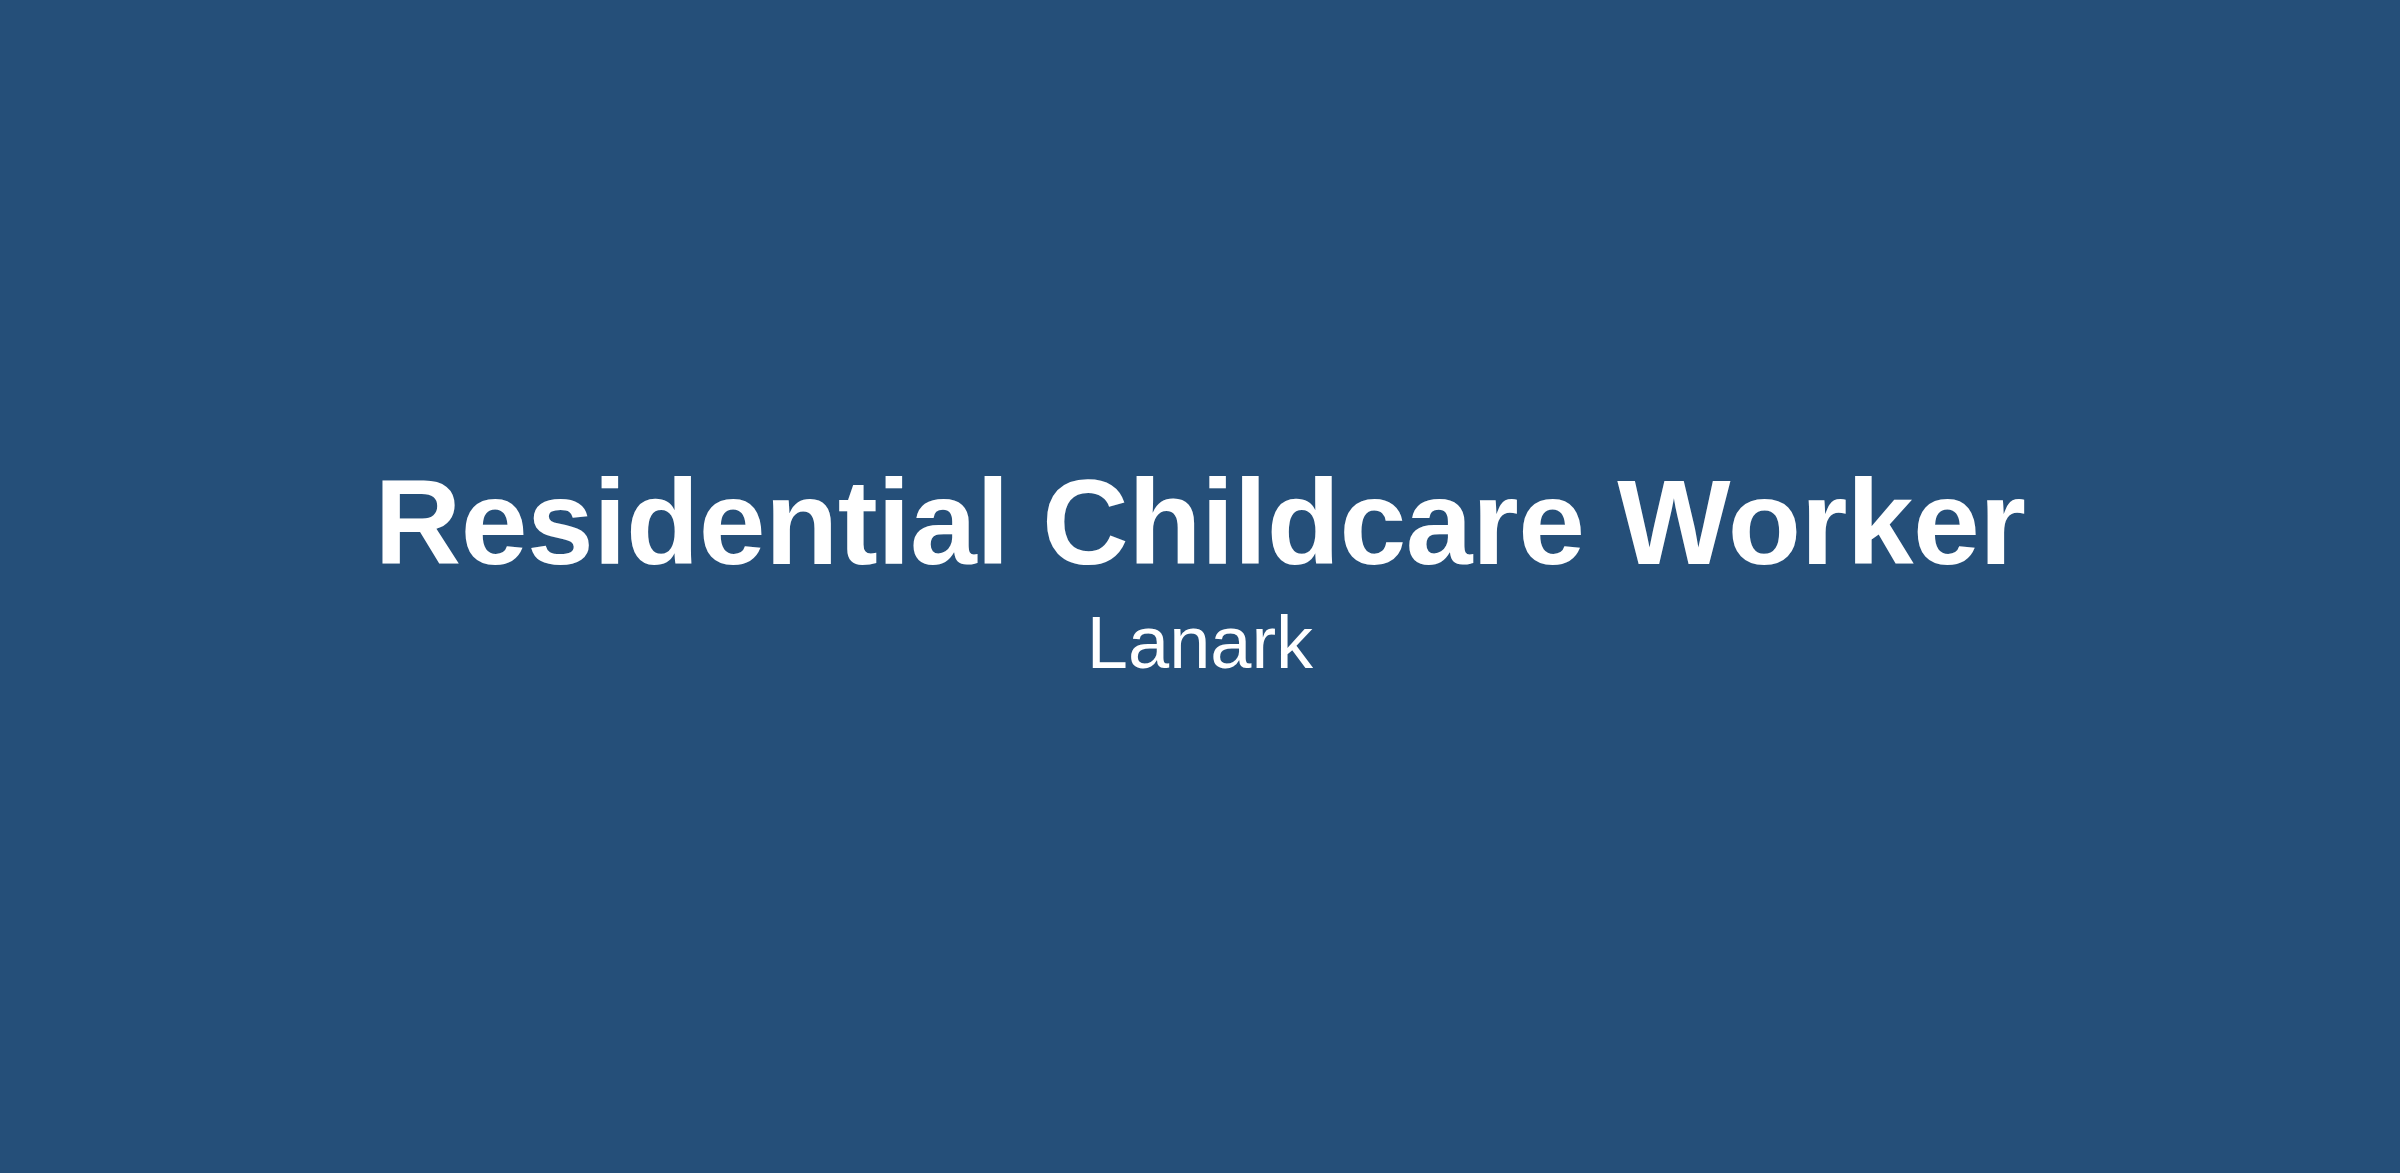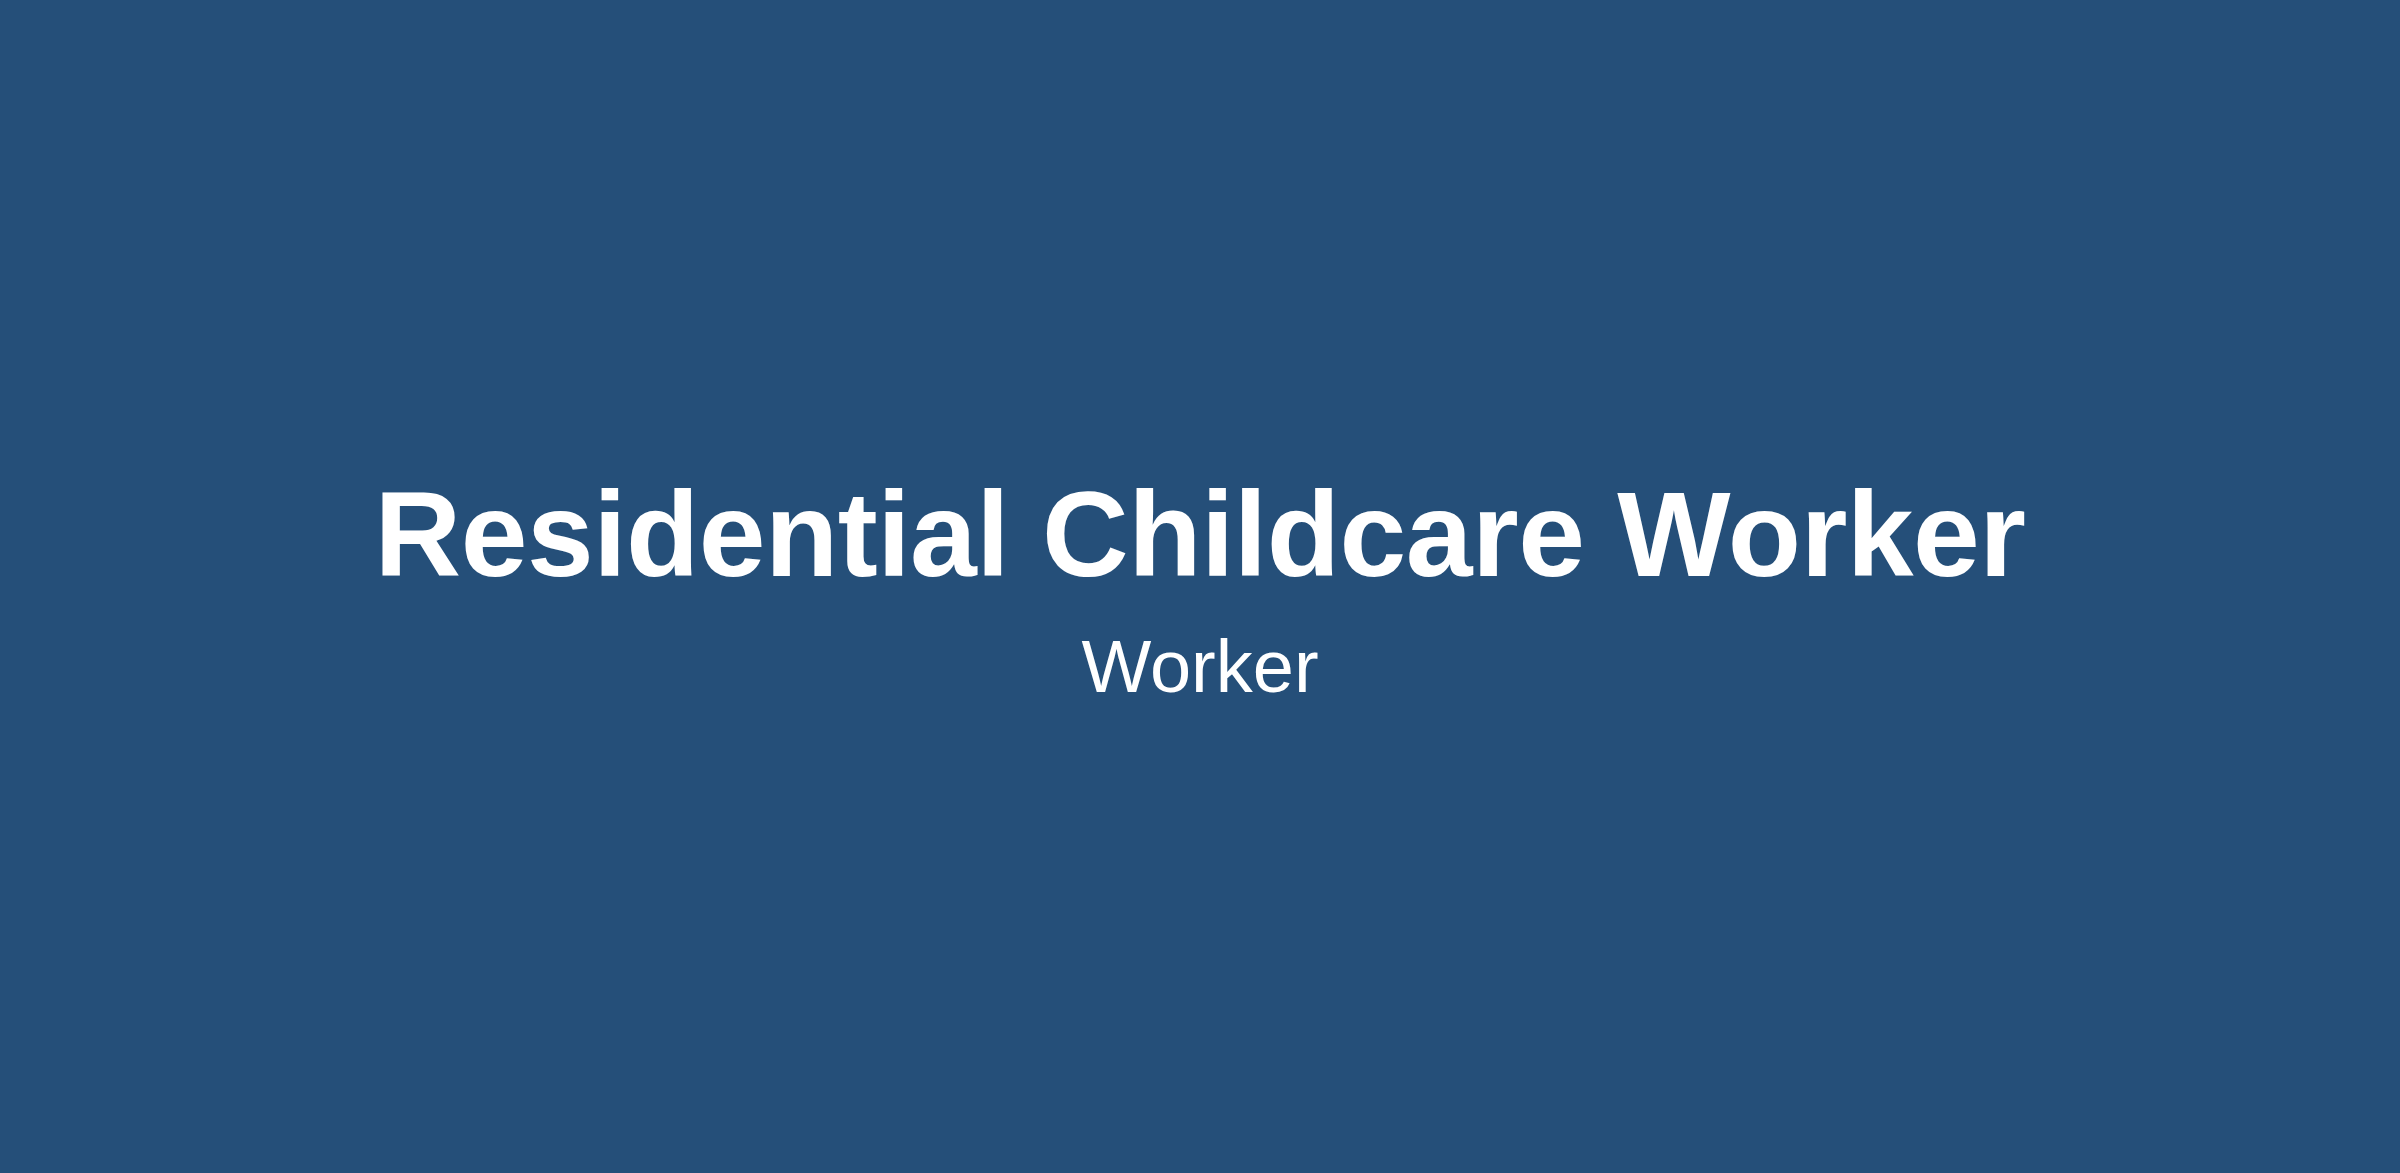--- a/index.html
+++ b/index.html
@@ -35,21 +35,21 @@
     flex-direction: column;
     align-items: center;
     justify-content: flex-start;
     padding-top: 462px;
     box-sizing: border-box;
     text-align: center;
   }
 
   #job-title {
     display: block;
-    margin: 12px;
+    margin: 0;
     padding: 0;
     font-family: "Liberation Sans", sans-serif;
     font-size: 120px;
     font-weight: 700;
     line-height: 1.0;
     letter-spacing: -0.5px;
     color: #ffffff;
     white-space: nowrap;
     -webkit-font-smoothing: antialiased;
   }
@@ -68,15 +68,15 @@
     white-space: nowrap;
     -webkit-font-smoothing: antialiased;
   }
 </style>
 </head>
 <body>
 
 <div id="job-card">
   <div id="card-text-block">
     <h1 id="job-title">Residential Childcare Worker</h1>
-    <p id="job-location">Worker</p>
+    <p id="job-location">Lanark</p>
   </div>
 </div>
 
 </body></html>

